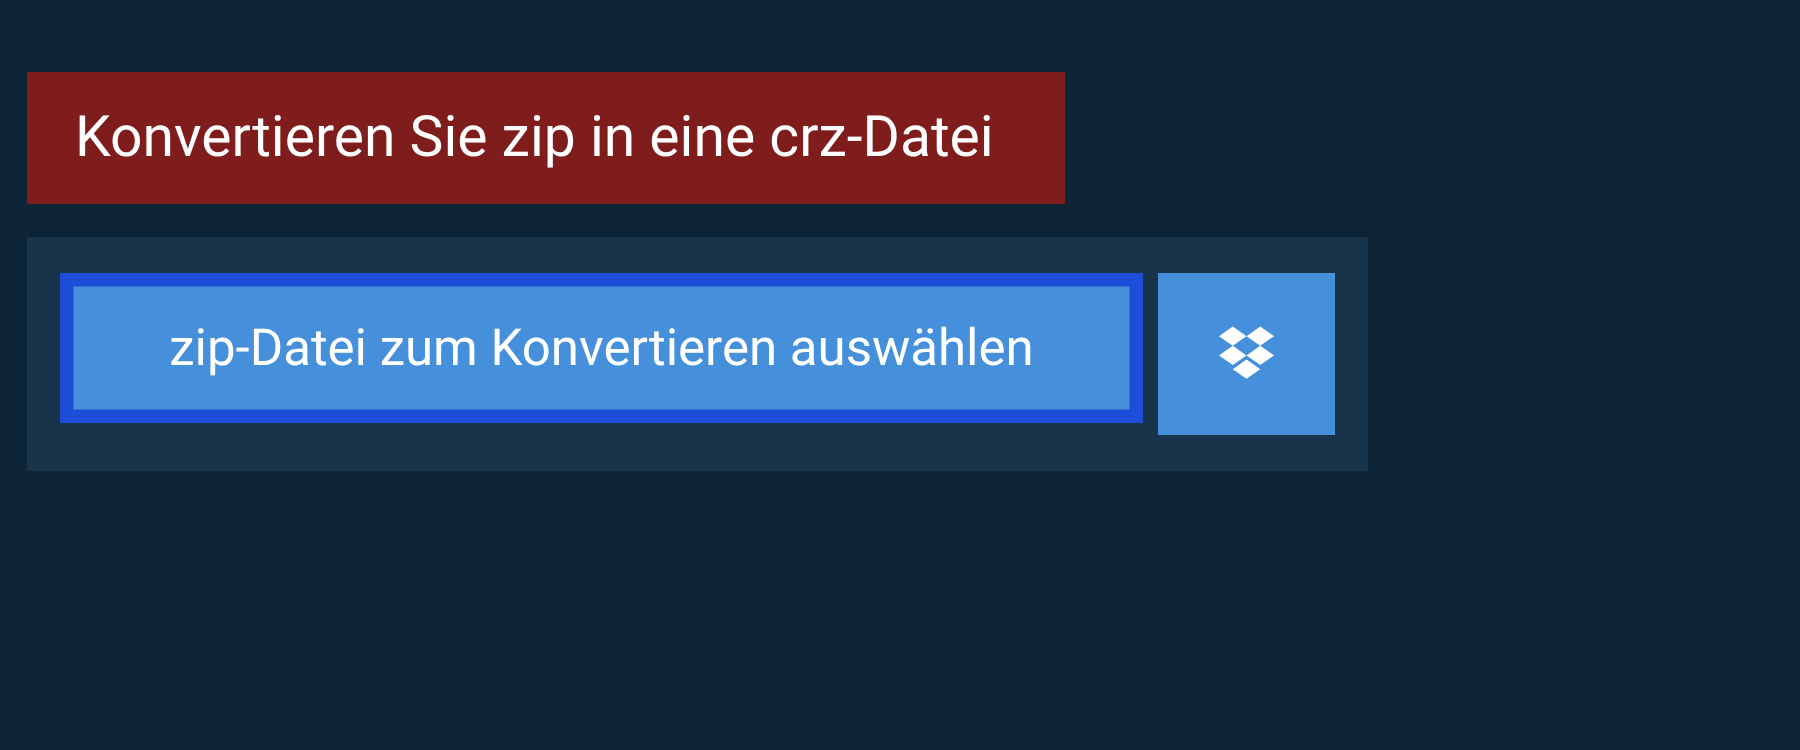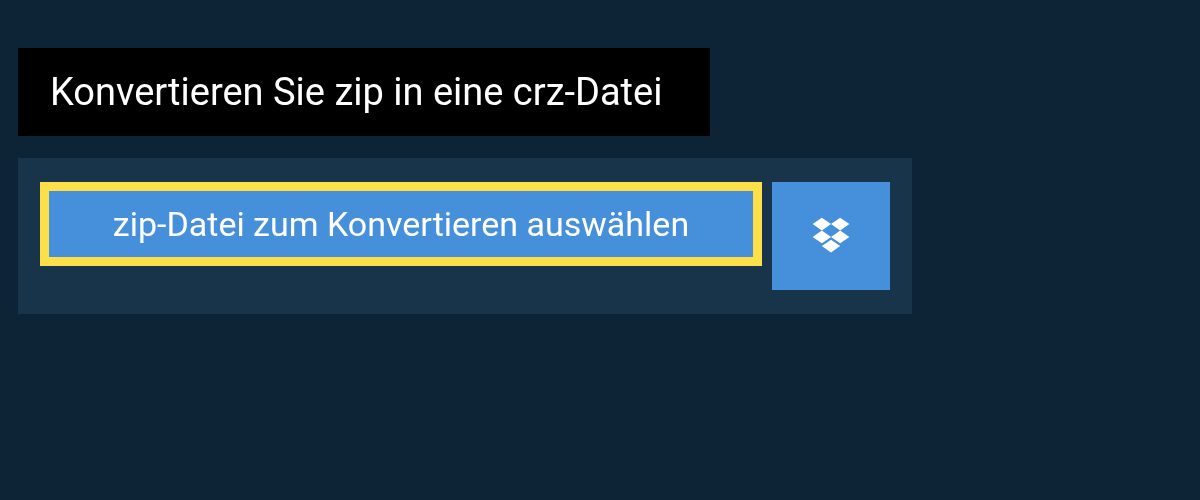--- a/index.html
+++ b/index.html
@@ -8,21 +8,21 @@
       box-sizing: border-box;
     }
     body {
       width: 1200px;
       height: 500px;
       background-color: #0d2436;
       font-family: -apple-system, BlinkMacSystemFont, "Segoe UI", Roboto, Helvetica, Arial, sans-serif;
       overflow: hidden;
     }
     .heading-wrap {
-      background-color: #000000;
+      background-color: #7f1d1d;
       display: inline-block;
       padding: 22px 48px 22px 32px;
       margin-left: 18px;
       margin-top: 48px;
     }
     .heading {
       color: #ffffff;
       font-size: 38px;
       font-weight: 400;
     }
@@ -32,28 +32,28 @@
       margin-top: 22px;
       padding: 24px 22px;
       width: 894px;
       display: flex;
       align-items: stretch;
       gap: 10px;
     }
     .select-button {
       flex: 1;
       background-color: #4690db;
-      border: 9px solid #fde047;
+      border: 9px solid #1d4ed8;
       color: #ffffff;
       font-size: 34px;
       font-weight: 400;
       display: flex;
       align-items: center;
       justify-content: center;
-      height: 84px;
+      height: 100px;
       cursor: pointer;
     }
     .dropbox-button {
       width: 118px;
       background-color: #4690db;
       display: flex;
       align-items: center;
       justify-content: center;
       cursor: pointer;
       height: 108px;

